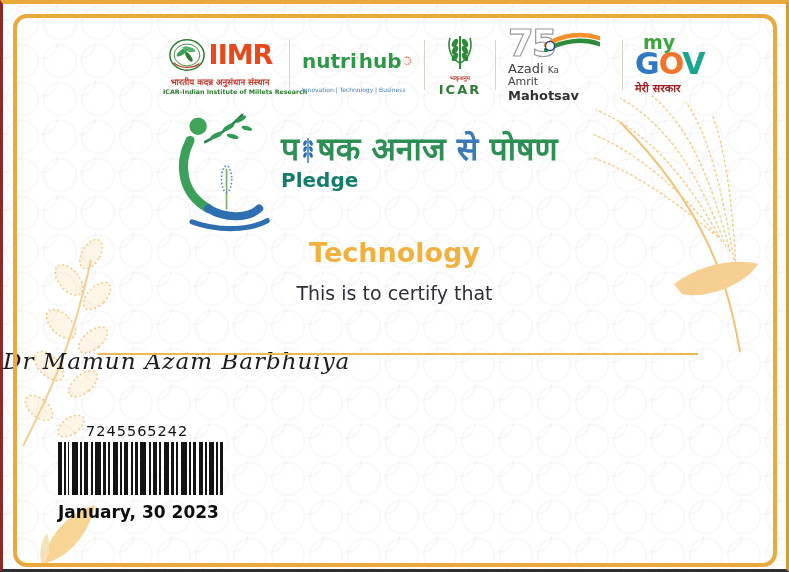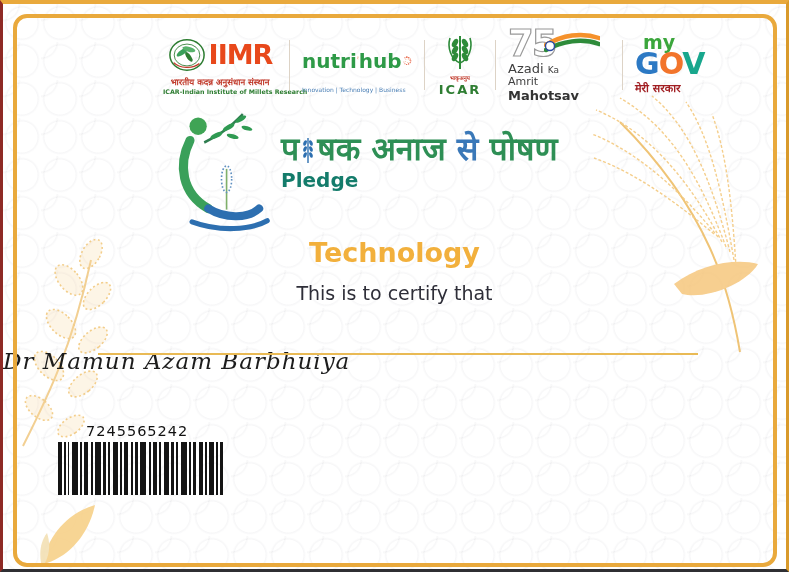--- a/index.html
+++ b/index.html
@@ -288,14 +288,15 @@
         <span style="width: 2px; margin-right: 3px;"></span>
         <span style="width: 6px; margin-right: 2px;"></span>
         <span style="width: 2px; margin-right: 2px;"></span>
         <span style="width: 3px; margin-right: 3px;"></span>
         <span style="width: 4px; margin-right: 2px;"></span>
         <span style="width: 2px; margin-right: 2px;"></span>
         <span style="width: 5px; margin-right: 2px;"></span>
         <span style="width: 2px; margin-right: 2px;"></span>
         <span style="width: 3px; margin-right: 0px;"></span>
       </div>
+    <div class="bc-date">January, 30 2023</div>
   </div>
 </div>
 
 </body></html>

